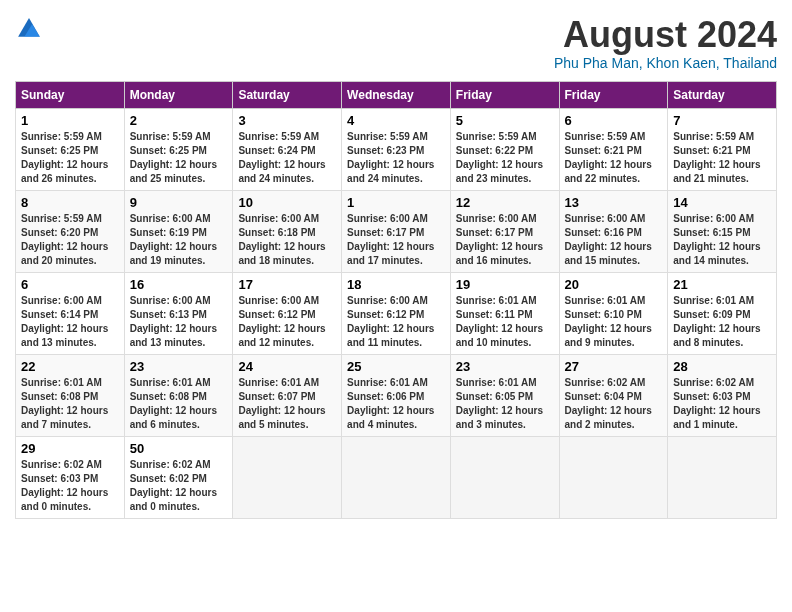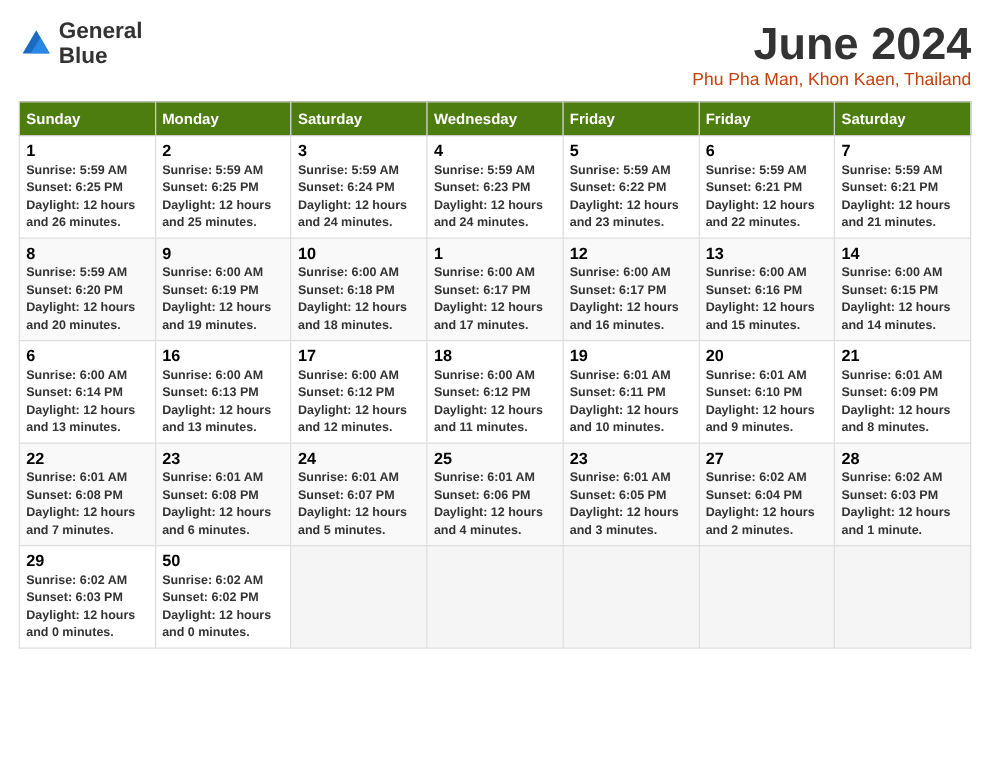--- a/index.html
+++ b/index.html
@@ -36,29 +36,29 @@
       text-align: right;
     }
     .month-title {
       font-size: 36px;
       font-weight: bold;
       color: #333;
       line-height: 1.1;
     }
     .location {
       font-size: 14px;
-      color: #c2410c;
+      color: #0369a1;
     }
     .calendar {
       width: 100%;
       border-collapse: collapse;
       font-size: 10.5px;
     }
     .calendar th {
-      background-color: #4d7c0f;
+      background-color: #701a75;
       color: #fff;
       text-align: left;
       padding: 6px 5px;
       font-size: 12px;
       font-weight: bold;
       border: 1px solid #ccc;
     }
     .calendar td {
       vertical-align: top;
       border: 1px solid #ddd;
@@ -88,27 +88,23 @@
   </style>
 </head>
 <body>
 
 <div class="header">
   <div class="logo">
     <svg class="logo-icon" viewBox="0 0 36 36">
       <polygon points="18,4 32,28 4,28" fill="#1a6bbf"></polygon>
       <polygon points="22,12 32,28 12,28" fill="#3399ff" opacity="0.6"></polygon>
     </svg>
-    <div class="logo-text">
-      <span>General</span>
-      <span>Blue</span>
-    </div>
   </div>
   <div class="title-area">
-    <div class="month-title">June 2024</div>
+    <div class="month-title">August 2024</div>
     <div class="location">Phu Pha Man, Khon Kaen, Thailand</div>
   </div>
 </div>
 
 <table class="calendar">
   <thead>
     <tr>
     <th>Sunday</th>
         <th>Monday</th>
         <th>Saturday</th>

